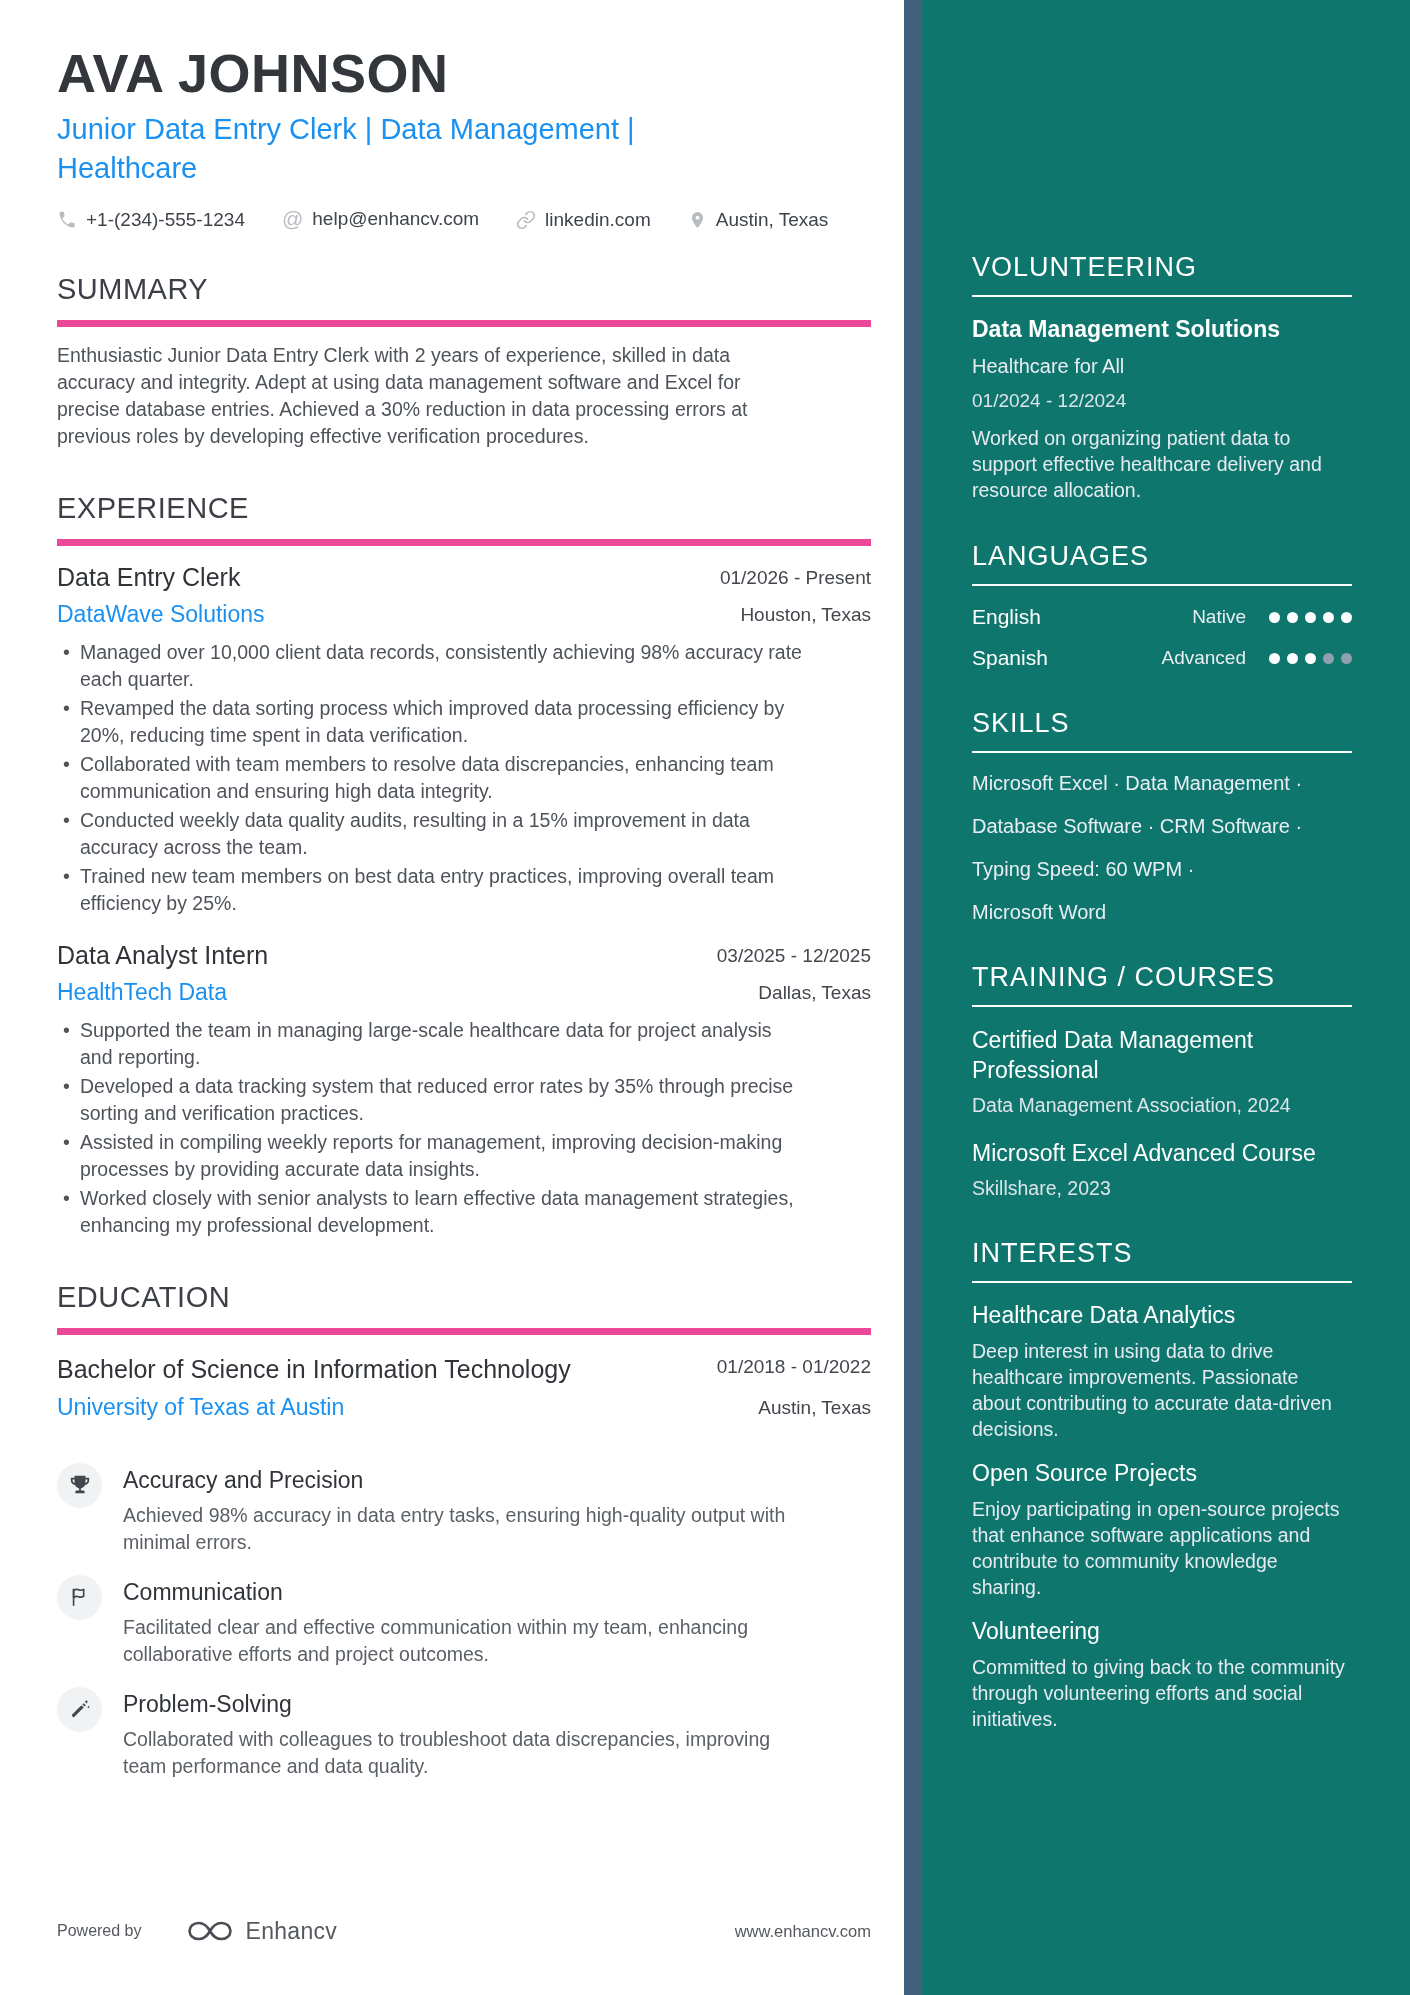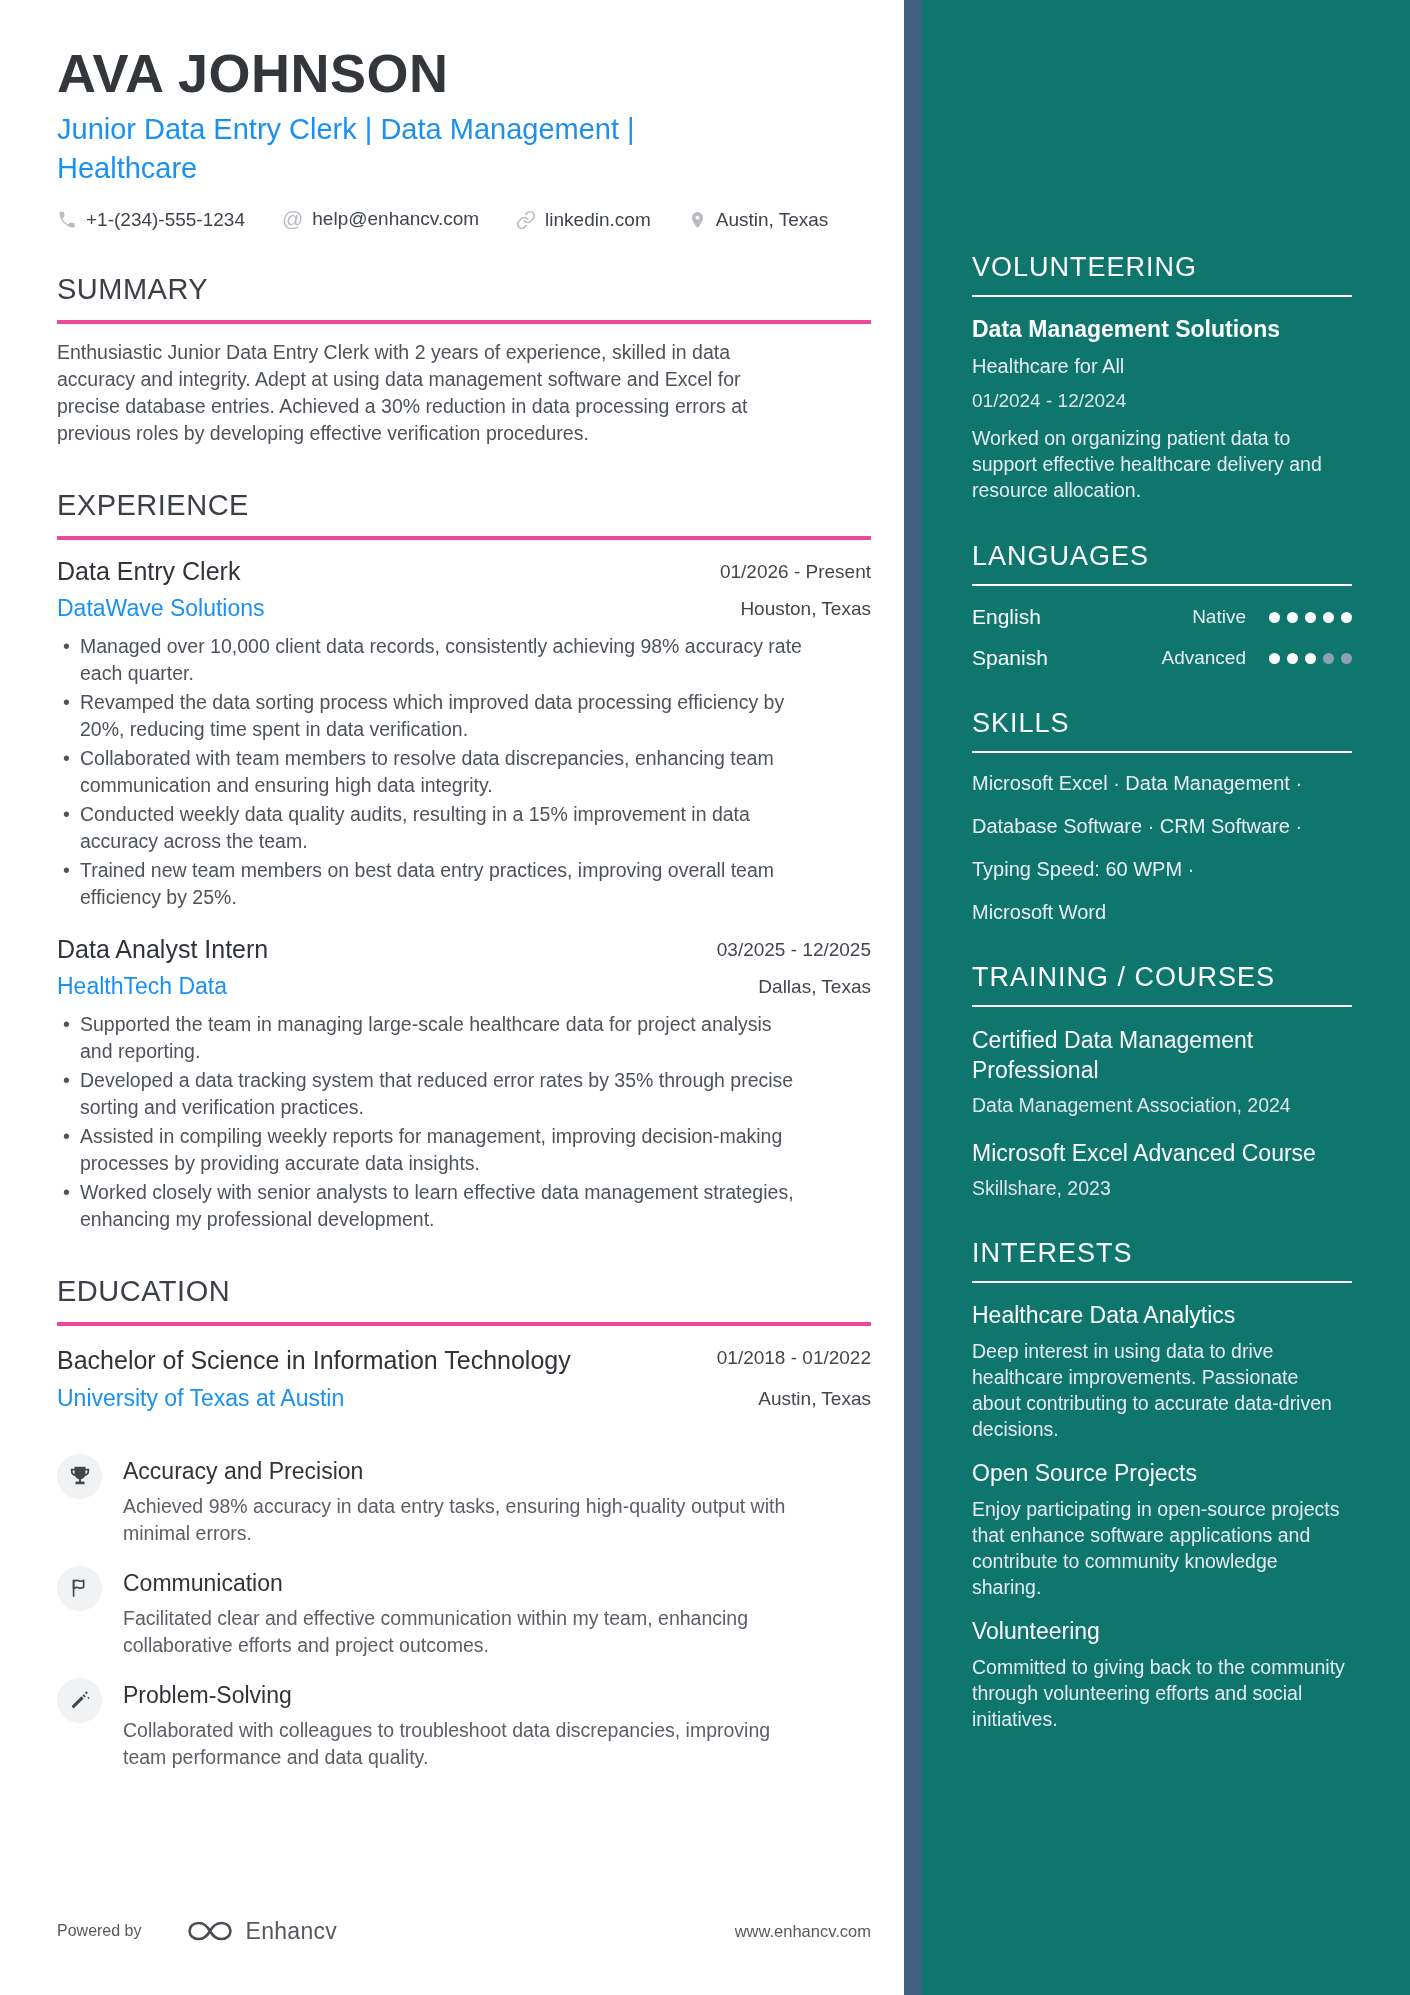--- a/index.html
+++ b/index.html
@@ -14,21 +14,21 @@
   .subtitle { margin-top:8px; font-size:29px; color:#1a91f0; line-height:1.32; max-width:648px; font-weight:400; }
 
   .contact-row { margin-top:20px; display:flex; align-items:flex-end; gap:37px; font-size:19px; color:#3f444b; }
   .contact-item { display:flex; align-items:center; gap:9px; }
   .cicon { color:#b8bcc2; display:inline-flex; }
   .cicon svg { display:block; }
   .at-glyph { font-size:21px; color:#b8bcc2; font-weight:400; }
 
   .section { margin-top:42px; }
   .sec-head { font-size:29px; font-weight:500; color:#3c4046; letter-spacing:.5px;
-              padding-bottom:14px; border-bottom:4px solid #ec4899; }
+              padding-bottom:14px; border-bottom:7px solid #ec4899; }
 
   .summary-text { margin-top:15px; font-size:19.5px; line-height:27px; color:#4e535a; max-width:738px; }
 
   .job { margin-top:17px; }
   .job + .job { margin-top:24px; }
   .row-between { display:flex; justify-content:space-between; align-items:flex-start; }
   .job-title { font-size:25px; color:#303439; font-weight:400; }
   .job-dates { font-size:19px; color:#43474d; padding-top:4px; }
   .company-row { margin-top:9px; }
   .company { font-size:23px; color:#1a91f0; font-weight:400; }

